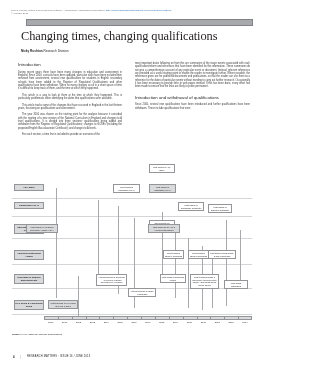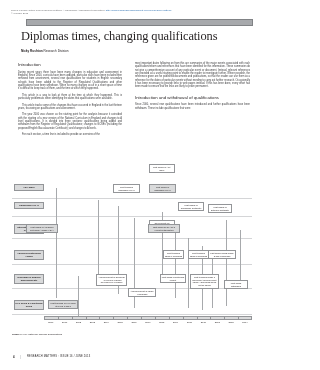--- a/index.html
+++ b/index.html
@@ -139,21 +139,21 @@
 <div class="page">
 
   <div class="provenance">
     <span>This is a single article from Research Matters: A Cambridge Assessment publication. </span><a href="#">http://www.cambridgeassessment.org.uk/research-matters/</a>
     <div class="copyline">© UCLES 2013</div>
   </div>
 
   <div class="rulebar-left"></div>
   <div class="rulebar"></div>
 
-  <div class="title">Diplomas times, changing qualifications</div>
+  <div class="title">Changing times, changing qualifications</div>
   <div class="byline">
     <b>Nicky Rushton</b><span> Research Division</span>
   </div>
 
   <div class="col col-left">
     <h2 class="sec">Introduction</h2>
     <p class="para">During recent years there have been many changes in education and assessment in England. Since 2000, curricula have been updated, particular skills have been included then removed from assessment, several new qualifications for students in English secondary schools have been added to the Register of Regulated Qualifications and other qualifications have been withdrawn. When so many changes occur in a short space of time it is difficult to keep track of them, and the time at which they happened.</p>
     <p class="para indent">This article is a way to look at them at the time at which they happened. This is particularly problematic when identifying the dates that qualifications were available.</p>
     <p class="para indent">This article tracks some of the changes that have occurred in England in the last thirteen years, focussing on qualifications and assessment.</p>
     <p class="para indent">The year 2000 was chosen as the starting point for the analysis because it coincided with the starting of a new version of the National Curriculum in England and changes to A level qualifications. It is divided into three sections: qualifications being added and withdrawn from the Register of Regulated Qualifications; changes to GCSEs (including the proposed English Baccalaureate Certificate); and changes to A levels.</p>

